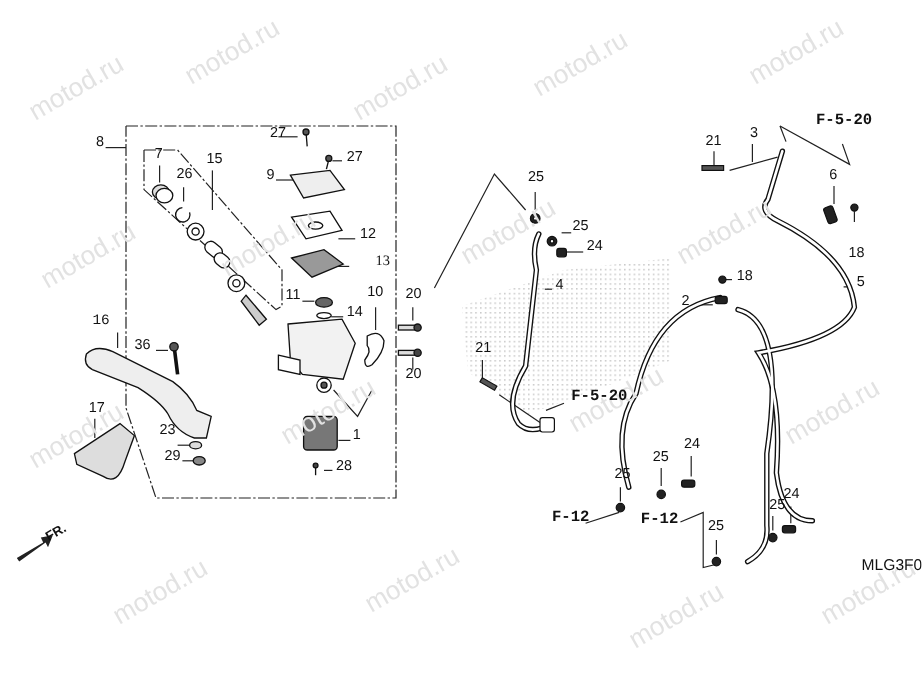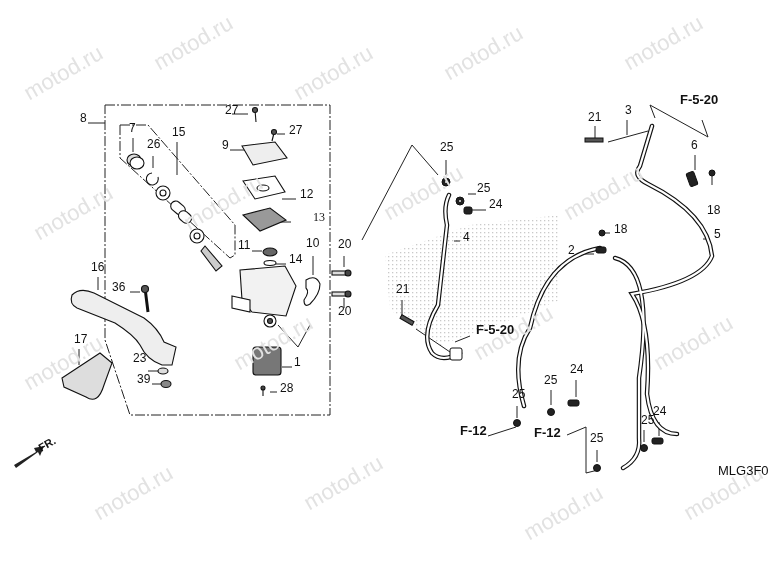--- a/index.html
+++ b/index.html
@@ -1,20 +1,20 @@
 <!DOCTYPE html>
 <html><head>
 <meta charset="utf-8">
 <style>
   html,body{margin:0;padding:0;background:#fff;}
   body{width:768px;height:576px;overflow:hidden;position:relative;font-family:"Liberation Sans",sans-serif;}
   #canvas{position:absolute;left:0;top:0;width:768px;height:576px;}
   .wm{position:absolute;font-family:"Liberation Sans",sans-serif;font-size:22px;color:#e2e2e2;transform:rotate(-30deg);white-space:nowrap;pointer-events:none;}
   .lbl{position:absolute;font-family:"Liberation Sans",sans-serif;font-size:12px;color:#111;line-height:12px;white-space:nowrap;}
-  .ref{position:absolute;font-family:Liberation Sans, sans-serif;font-size:13px;font-weight:bold;color:#111;line-height:13px;white-space:nowrap;}
+  .ref{position:absolute;font-family:Liberation Mono, monospace;font-size:13px;font-weight:bold;color:#111;line-height:13px;white-space:nowrap;}
   .code{position:absolute;font-family:"Liberation Sans",sans-serif;font-size:13px;color:#111;white-space:nowrap;padding-left:28px;}
   .fr{position:absolute;font-family:"Liberation Sans",sans-serif;font-size:11px;font-weight:bold;color:#111;transform:rotate(-30deg);}
 </style>
 </head>
 <body>
 
 <svg id="canvas" width="768" height="576" viewBox="0 0 768 576" xmlns="http://www.w3.org/2000/svg">
   <defs>
     <pattern id="dots" width="4" height="4" patternUnits="userSpaceOnUse">
       <rect width="1.3" height="1.3" fill="#bcbcbc"></rect>
@@ -212,21 +212,21 @@
     <span class="lbl" style="left: 691px; top: 139px;">6</span>
     <span class="lbl" style="left: 129px; top: 122px;">7</span>
     <span class="lbl" style="left: 80px; top: 112px;">8</span>
     <span class="lbl" style="left: 222px; top: 139px;">9</span>
     <span class="lbl" style="left: 306px; top: 237px; text-align: right;">10</span>
     <span class="lbl" style="left: 238px; top: 239px;">11</span>
     <span class="lbl" style="left: 300px; top: 188px;">12</span>
     <span class="lbl" style="left: 313px; top: 211px; font-family: Liberation Serif, serif;">13</span>
     <span class="lbl" style="left: 289px; top: 253px;">14</span>
     <span class="lbl" style="left: 172px; top: 126px;">15</span>
-    <span class="lbl" style="left: 91px; top: 261px;">16</span>
+    <span class="lbl" style="left: 77px; top: 261px; font-family: Liberation Mono, monospace;">16</span>
     <span class="lbl" style="left: 74px; top: 333px;">17</span>
     <span class="lbl" style="left: 707px; top: 184px; margin-top: 20px;">18</span>
     <span class="lbl" style="left: 614px; top: 223px;">18</span>
     <span class="lbl" style="left: 338px; top: 238px;">20</span>
     <span class="lbl" style="left: 338px; top: 305px;">20</span>
     <span class="lbl" style="left: 588px; top: 111px;">21</span>
     <span class="lbl" style="left: 396px; top: 283px;">21</span>
     <span class="lbl" style="left: 112px; top: 281px;">36</span>
     <span class="lbl" style="left: 133px; top: 352px;">23</span>
     <span class="lbl" style="left: 489px; top: 198px;">24</span>
@@ -235,21 +235,21 @@
     <span class="lbl" style="left: 440px; top: 141px;">25</span>
     <span class="lbl" style="left: 477px; top: 182px;">25</span>
     <span class="lbl" style="left: 544px; top: 374px;">25</span>
     <span class="lbl" style="left: 512px; top: 388px;">25</span>
     <span class="lbl" style="left: 641px; top: 414px;">25</span>
     <span class="lbl" style="left: 590px; top: 432px;">25</span>
     <span class="lbl" style="left: 147px; top: 138px;">26</span>
     <span class="lbl" style="left: 225px; top: 104px;">27</span>
     <span class="lbl" style="left: 289px; top: 124px;">27</span>
     <span class="lbl" style="left: 280px; top: 382px;">28</span>
-    <span class="lbl" style="left: 137px; top: 373px;">39</span>
+    <span class="lbl" style="left: 137px; top: 373px;">29</span>
   </div>
 <div id="refs">
     <span class="ref" style="left: 680px; top: 93px;">F-5-20</span>
     <span class="ref" style="left: 476px; top: 323px;">F-5-20</span>
     <span class="ref" style="left: 460px; top: 424px;">F-12</span>
     <span class="ref" style="left: 534px; top: 426px;">F-12</span>
   </div>
 
 <span class="fr" style="left:38px;top:438px">FR.</span>
 <span class="code" style="left:690px;top:463px">MLG3F0510</span>

